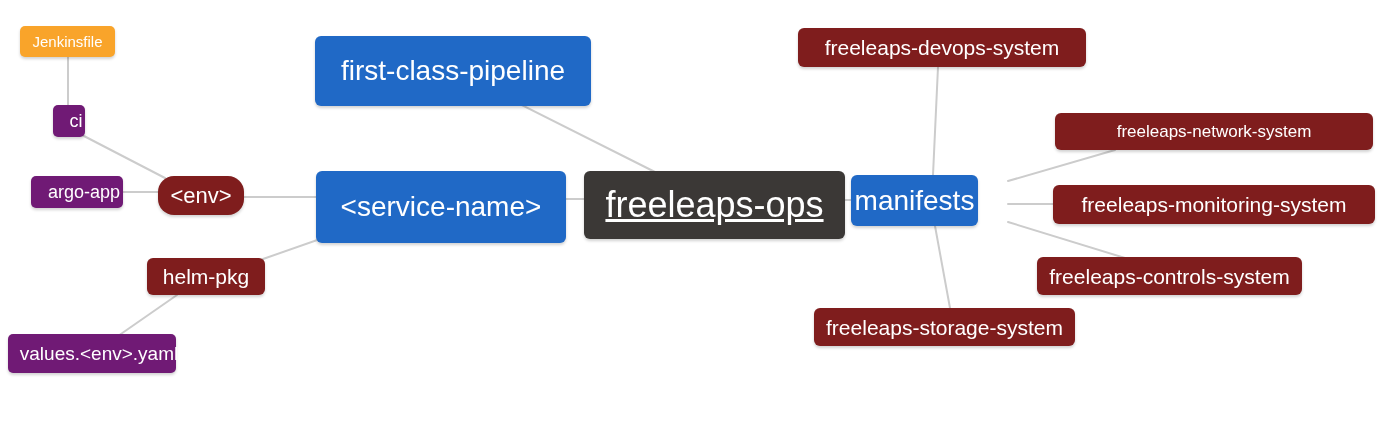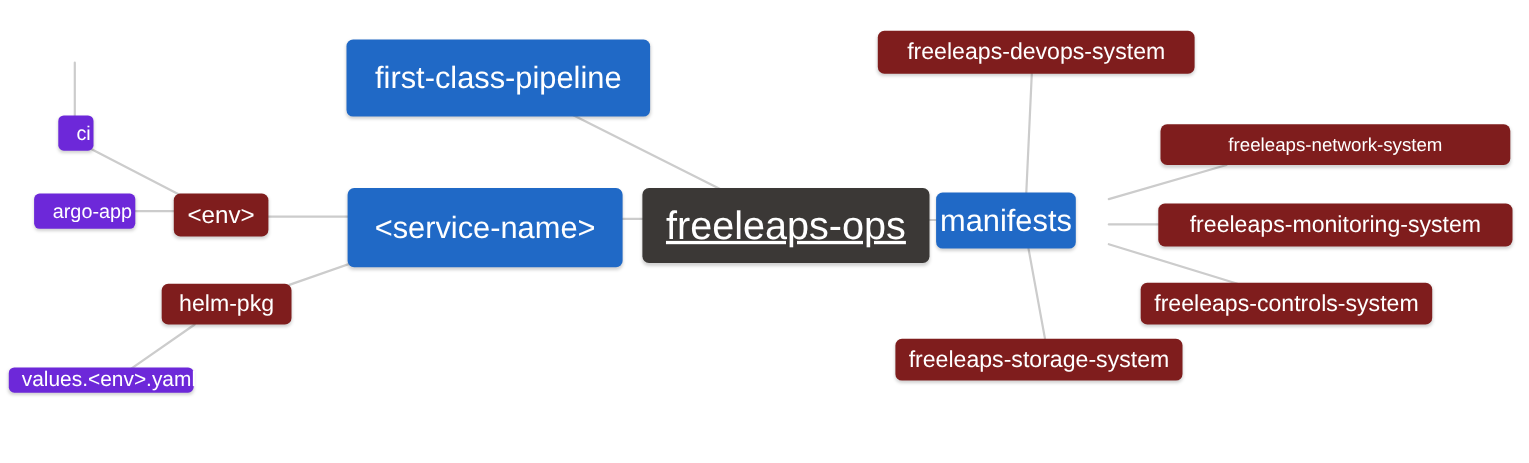--- a/index.html
+++ b/index.html
@@ -40,21 +40,21 @@
     border-radius: 6px;
     box-shadow: 0 2px 3px rgba(0,0,0,0.18);
     cursor: pointer;
     box-sizing: border-box;
     line-height: 1;
   }
   .node.small { border-radius: 5px; }
   .root   { background: #3b3836; }
   .blue   { background: #2069c6; }
   .green  { background: #7f1d1d; }
-  .red    { background: #6d28d9; padding-left: 14px; }
+  .red    { background: #701a75; padding-left: 14px; }
   .amber  { background: #f9a42a; }
 </style>
 </head>
 <body>
 
 <div class="canvas">
 
   <svg class="edges" viewBox="0 0 1390 421" xmlns="http://www.w3.org/2000/svg">
     <line x1="68" y1="57" x2="68" y2="105"></line>
     <line x1="82" y1="135" x2="165" y2="178"></line>
@@ -65,26 +65,27 @@
     <line x1="490" y1="89" x2="655" y2="172"></line>
     <line x1="566" y1="199" x2="584" y2="199"></line>
     <line x1="845" y1="200" x2="851" y2="200"></line>
     <line x1="933" y1="175" x2="938" y2="67"></line>
     <line x1="1008" y1="181" x2="1115" y2="150"></line>
     <line x1="1008" y1="204" x2="1053" y2="204"></line>
     <line x1="1008" y1="222" x2="1125" y2="258"></line>
     <line x1="935" y1="226" x2="950" y2="308"></line>
   </svg>
 
+  <div class="node amber small" style="left:20px;  top:26px;  width:95px;  height:31px; font-size:15px;">Jenkinsfile</div>
 
   <div class="node red small" style="left:53px;  top:105px; width:32px;  height:32px; font-size:18px;">ci</div>
 
   <div class="node red small" style="left:31px;  top:176px; width:92px;  height:32px; font-size:18px;">argo-app</div>
 
-  <div class="node green" style="left:158px; top:176px; width:86px;  height:39px; font-size:22px;">&lt;env&gt;</div>
+  <div class="node green" style="left:158px; top:176px; width:86px;  height:39px; font-size:22px;border-radius:16px;">&lt;env&gt;</div>
 
   <div class="node blue" style="left:316px; top:171px; width:250px; height:72px; font-size:28px;">&lt;service-name&gt;</div>
 
   <div class="node blue" style="left:315px; top:36px;  width:276px; height:70px; font-size:28px;">first-class-pipeline</div>
 
   <div class="node root" style="left:584px; top:171px; width:261px; height:68px; font-size:36px;text-decoration:underline;">freeleaps-ops</div>
 
   <div class="node blue" style="left:851px; top:175px; width:127px; height:51px; font-size:28px;">manifests</div>
 
   <div class="node green" style="left:798px; top:28px;  width:288px; height:39px; font-size:21px;">freeleaps-devops-system</div>
@@ -92,15 +93,15 @@
   <div class="node green" style="left:1055px;top:113px; width:318px; height:37px; font-size:17px;">freeleaps-network-system</div>
 
   <div class="node green" style="left:1053px;top:185px; width:322px; height:39px; font-size:21px;">freeleaps-monitoring-system</div>
 
   <div class="node green" style="left:1037px;top:257px; width:265px; height:38px; font-size:21px;">freeleaps-controls-system</div>
 
   <div class="node green" style="left:814px; top:308px; width:261px; height:38px; font-size:21px;">freeleaps-storage-system</div>
 
   <div class="node green" style="left:147px; top:258px; width:118px; height:37px; font-size:21px;">helm-pkg</div>
 
-  <div class="node red small" style="left:8px;   top:334px; width:168px; height:23px; font-size:19px;">values.&lt;env&gt;.yaml</div>
+  <div class="node red small" style="left:8px;   top:334px; width:168px; height:39px; font-size:19px;">values.&lt;env&gt;.yaml</div>
 
 </div>
 
 </body></html>

